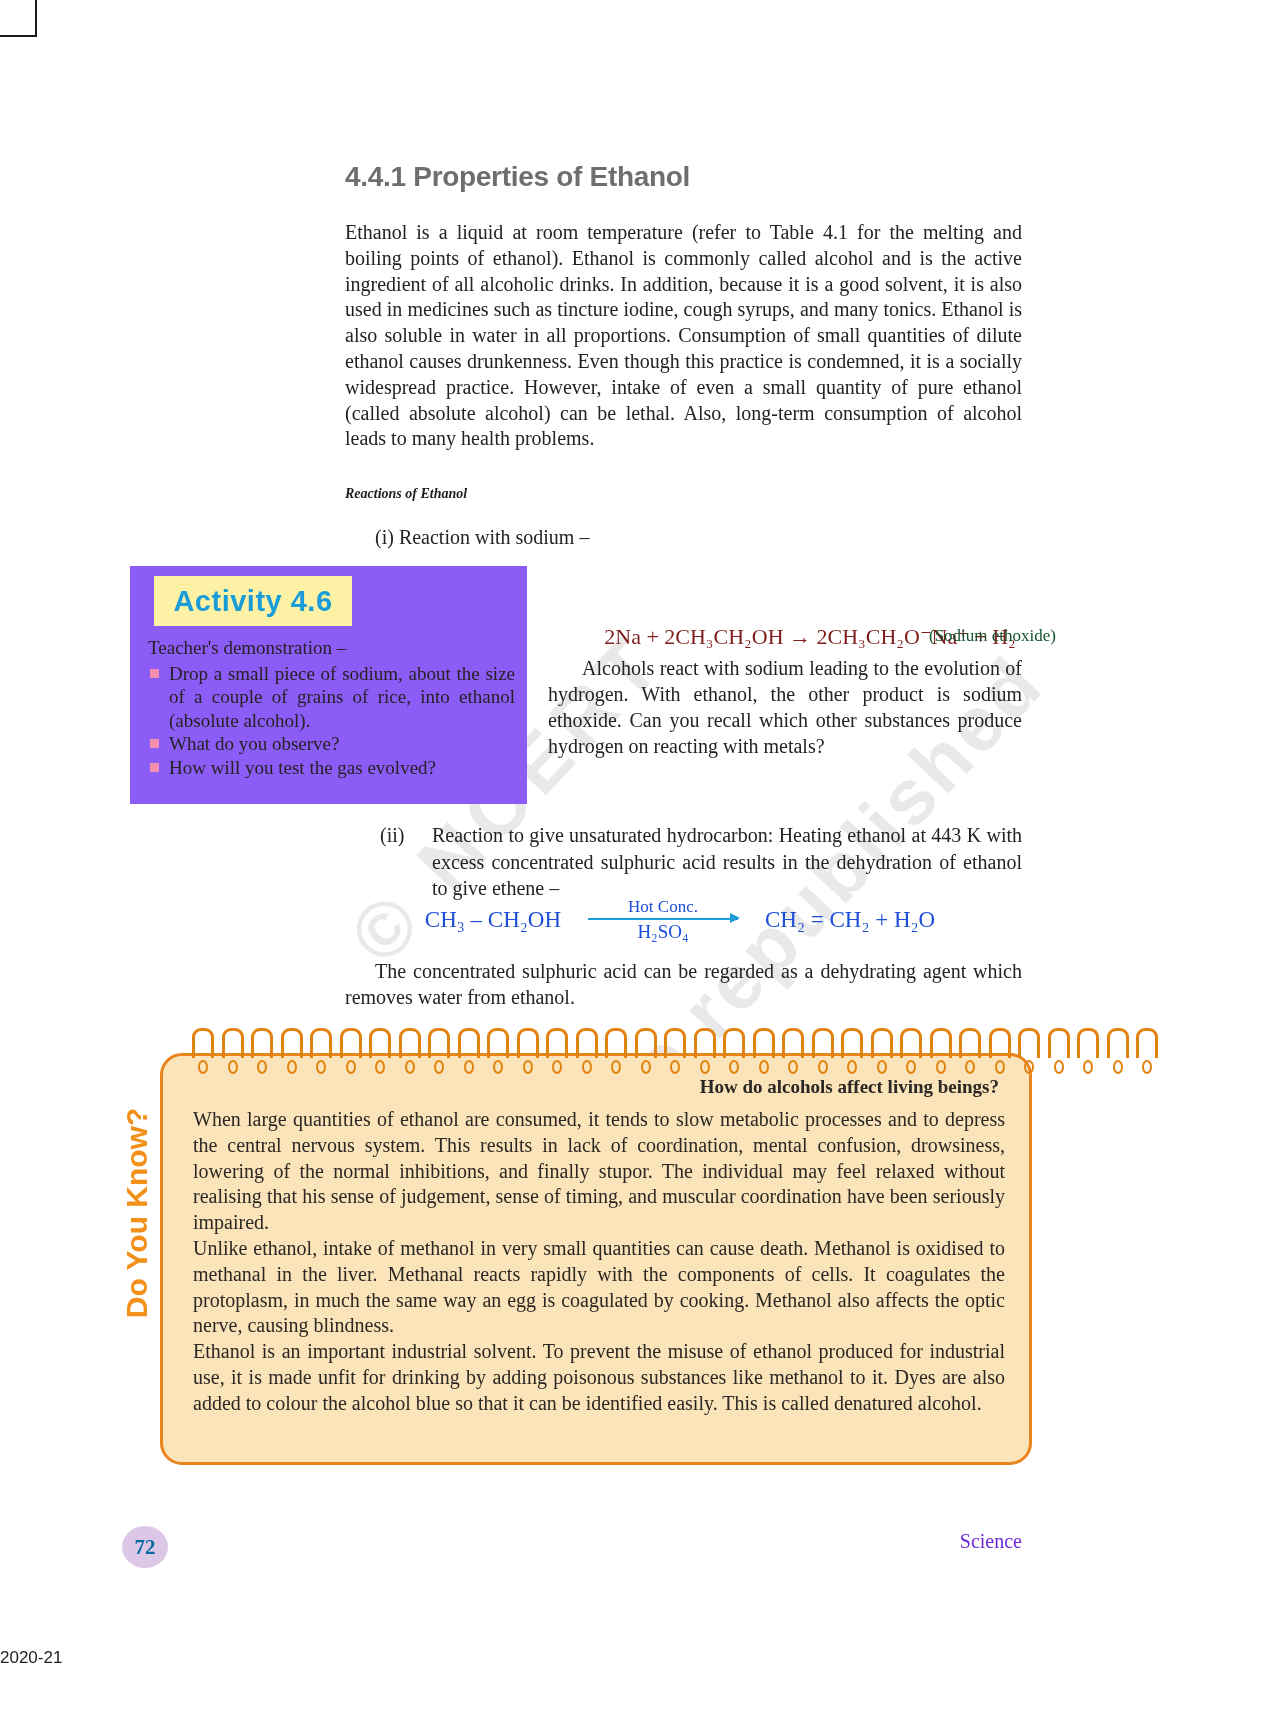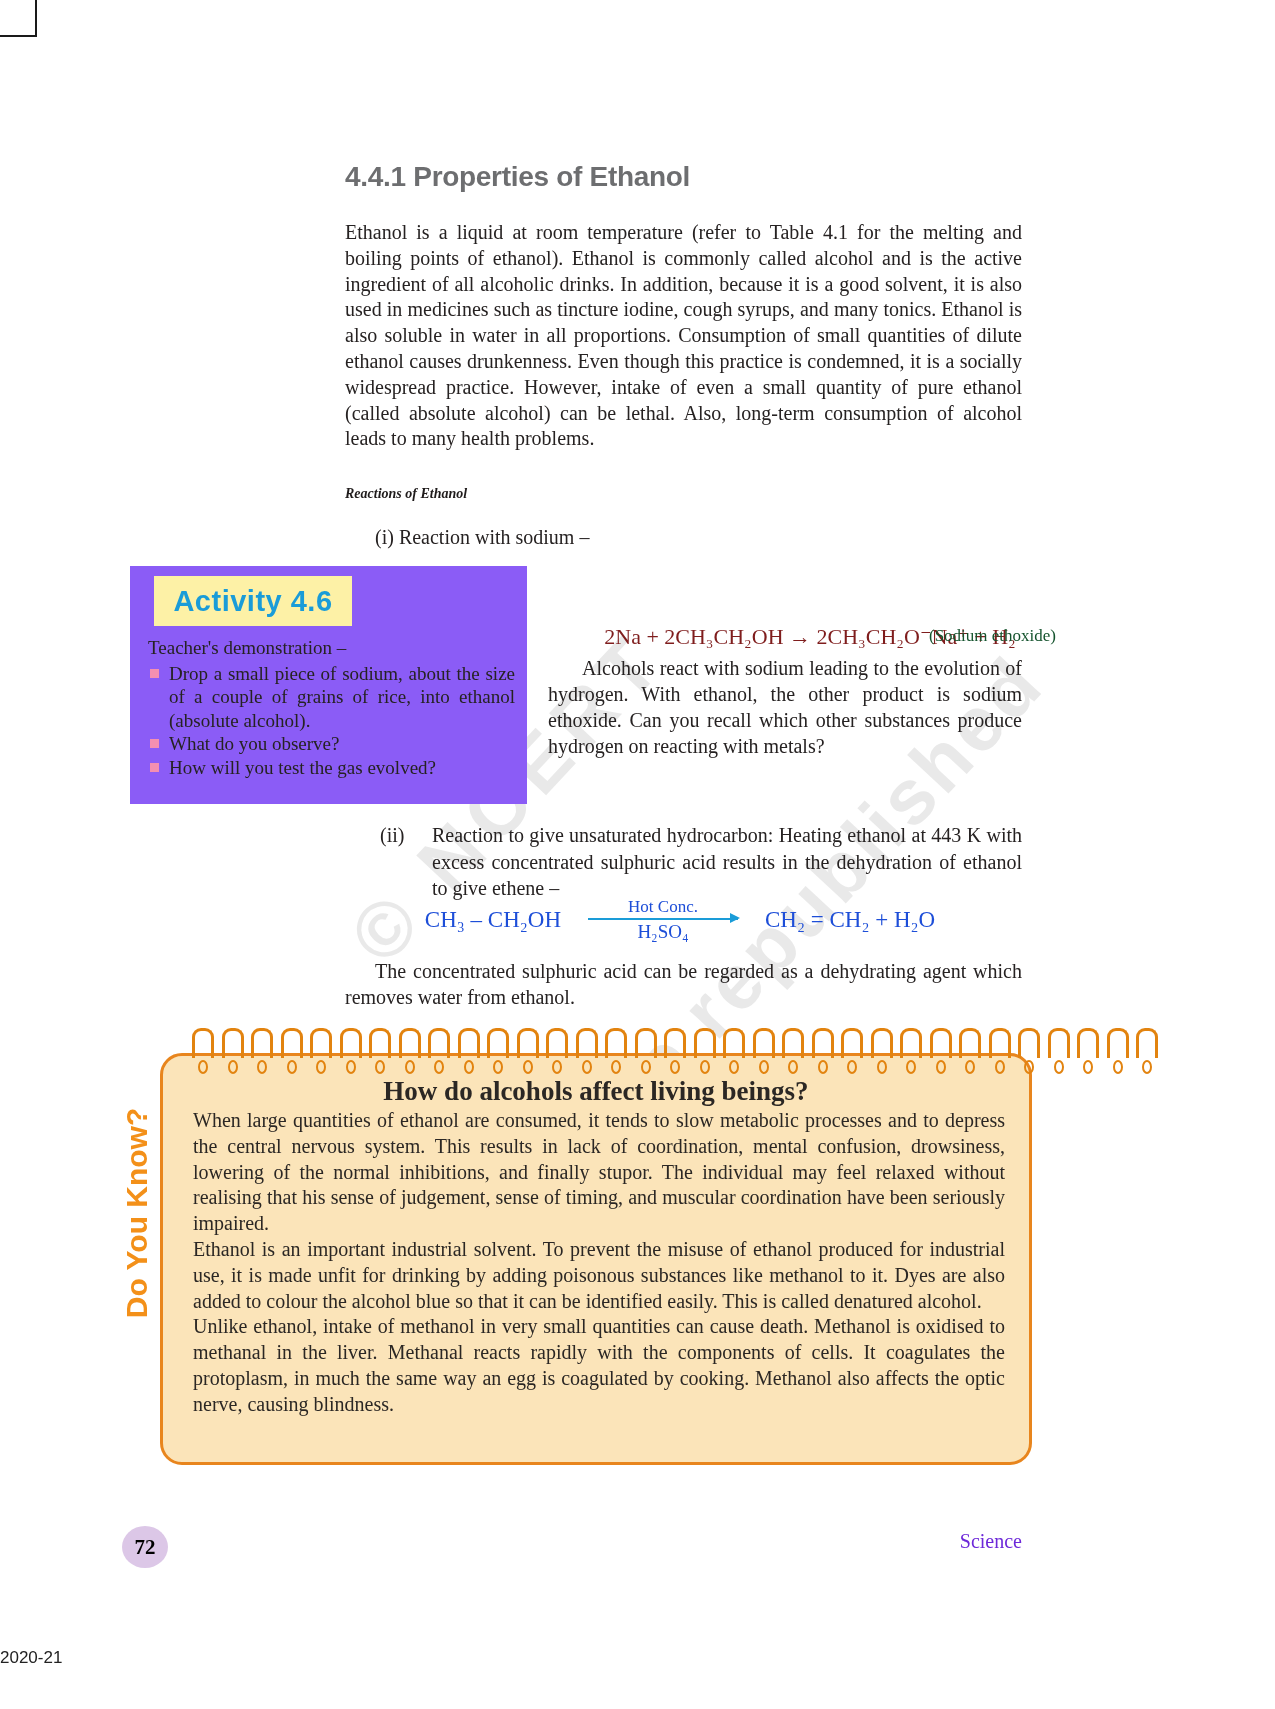--- a/index.html
+++ b/index.html
@@ -76,32 +76,32 @@
   .spiral{position:absolute;left:192px;top:1028px;display:flex;z-index:3;}
   .loop{position:relative;width:16px;height:27px;margin-right:7.5px;
         border:3.5px solid #e2830f;border-bottom:none;border-radius:9px 9px 0 0;}
   .loop::after{content:"";position:absolute;left:3px;top:29px;width:6px;height:10px;
                border:2px solid #e2830f;border-radius:50%;}
 
   
   .dyk-box{position:absolute;left:160px;top:1053px;width:872px;height:412px;
            background:#fbe4b9;border:3.5px solid #e8851d;border-radius:22px;z-index:2;
            box-sizing:border-box;}
-  .dyk-title{margin:20px 30px 1px 30px;text-align:center;font-weight:bold;font-size:27px;color:#2b2724;}
+  .dyk-title{margin:20px 30px 9px 30px;text-align:right;font-weight:bold;font-size:19px;color:#2b2724;}
   .dyk-text{margin:0 24px 0 30px;font-size:20px;line-height:25.8px;text-align:justify;color:#2b2724;}
 
   .side-label{position:absolute;left:137px;top:1213px;
               transform:translate(-50%,-50%) rotate(-90deg);white-space:nowrap;
               font-family:"Liberation Sans",sans-serif;font-weight:bold;font-size:30px;
               color:#f39019;z-index:2;}
 
   
   .page-badge{position:absolute;left:122px;top:1526px;width:46px;height:42px;border-radius:50%;
               background:#dcc7e7;display:flex;align-items:center;justify-content:center;
-              font-weight:bold;font-size:21px;color:#000000;}
+              font-weight:bold;font-size:21px;color:#0369a1;}
   .footer-right{position:absolute;right:253px;top:1530px;font-size:20px;color:#6d28d9;}
   .bottom-year{position:absolute;left:0;top:1648px;width:100%;text-align:left;
                font-family:"Liberation Sans",sans-serif;font-size:17px;color:#222;}
 </style>
 </head>
 <body>
 
 <div id="page">
 
   <div class="crop-mark"></div>
@@ -192,22 +192,22 @@
         <span class="loop"></span>
         <span class="loop"></span>
         <span class="loop"></span>
         <span class="loop"></span>
         <span class="loop"></span>
       </div>
 
     <div class="dyk-box">
       <div class="dyk-title">How do alcohols affect living beings?</div>
       <p class="dyk-text">When large quantities of ethanol are consumed, it tends to slow metabolic processes and to depress the central nervous system. This results in lack of coordination, mental confusion, drowsiness, lowering of the normal inhibitions, and finally stupor. The individual may feel relaxed without realising that his sense of judgement, sense of timing, and muscular coordination have been seriously impaired.</p>
+      <p class="dyk-text">Unlike ethanol, intake of methanol in very small quantities can cause death. Methanol is oxidised to methanal in the liver. Methanal reacts rapidly with the components of cells. It coagulates the protoplasm, in much the same way an egg is coagulated by cooking. Methanol also affects the optic nerve, causing blindness.</p>
       <p class="dyk-text">Ethanol is an important industrial solvent. To prevent the misuse of ethanol produced for industrial use, it is made unfit for drinking by adding poisonous substances like methanol to it. Dyes are also added to colour the alcohol blue so that it can be identified easily. This is called denatured alcohol.</p>
-      <p class="dyk-text">Unlike ethanol, intake of methanol in very small quantities can cause death. Methanol is oxidised to methanal in the liver. Methanal reacts rapidly with the components of cells. It coagulates the protoplasm, in much the same way an egg is coagulated by cooking. Methanol also affects the optic nerve, causing blindness.</p>
     </div>
 
     <div class="side-label">Do You Know?</div>
 
     <div class="page-badge">72</div>
     <div class="footer-right">Science</div>
     <div class="bottom-year">2020-21</div>
 
   </div>
 </div>

